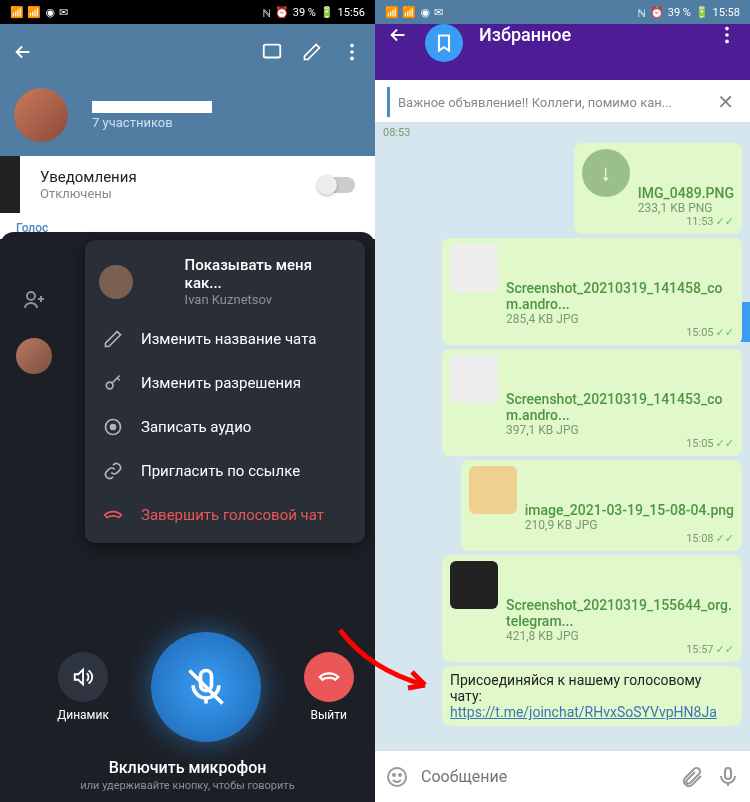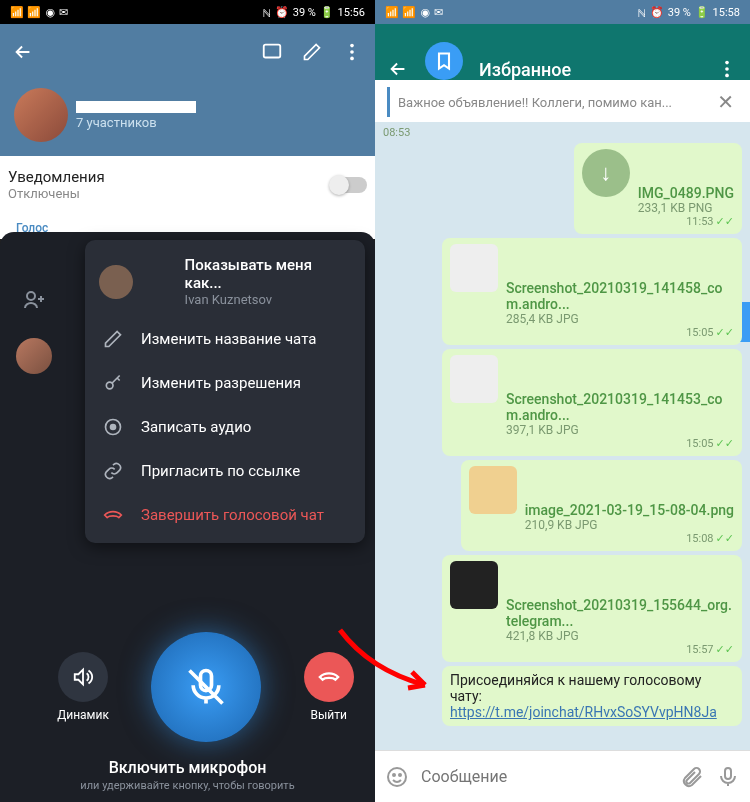--- a/index.html
+++ b/index.html
@@ -10,27 +10,27 @@
 
 
 .status { height:24px; background:#000; color:#fff; font-size:11px; display:flex; justify-content:space-between; align-items:center; padding:0 10px; }
 .phone.right .status { background:#517da2; }
 .status .sl, .status .sr { display:flex; gap:4px; align-items:center; }
 
 
 .hdr-l { background:#517da2; height:56px; display:flex; align-items:center; padding:0 12px; gap:18px; color:#fff; }
 .hdr-l .ico { width:22px; height:22px; display:flex; align-items:center; justify-content:center; }
 .spacer { flex:1; }
-.profile { background:#517da2; display:flex; align-items:center; padding:8px 14px 14px; gap:8px; }
+.profile { background:#517da2; display:flex; align-items:center; padding:8px 14px 14px; gap:24px; }
 .avatar-grp { width:54px; height:54px; border-radius:50%; background:linear-gradient(135deg,#c97a5a,#8b4a3a); }
 .pinfo { display:flex; flex-direction:column; gap:2px; }
 .pname { width:120px; height:12px; background:#fff; }
 .psub { color:#cbe0ee; font-size:13px; }
 
-.notif { background:#fff; padding:12px 8px; display:flex; align-items:center; justify-content:space-between; }
+.notif { background:#fff; padding:12px 20px; display:flex; align-items:center; justify-content:space-between;margin-left:20px; }
 .notif .nt { display:flex; flex-direction:column; }
 .notif .t1 { font-size:15px; color:#222; }
 .notif .t2 { font-size:13px; color:#888; }
 .toggle { width:36px; height:16px; background:#ccc; border-radius:8px; position:relative; }
 .toggle::after { content:''; position:absolute; width:20px; height:20px; background:#eee; border-radius:50%; top:-2px; left:-2px; box-shadow:0 1px 3px rgba(0,0,0,.3); }
 
 .voice-label { background:#fff; color:#4a8bc2; font-size:12px; font-weight:500; padding:8px 16px 4px; }
 
 
 .vc { position:absolute; top:232px; left:0; right:0; bottom:0; background:#1c1f26; border-radius:14px 14px 0 0; color:#fff; }
@@ -55,21 +55,21 @@
 .cbtn { display:flex; flex-direction:column; align-items:center; gap:6px; font-size:12px; }
 .cbtn .circ { width:50px; height:50px; border-radius:50%; background:#2f3540; display:flex; align-items:center; justify-content:center; font-size:20px; }
 .cbtn.hang .circ { background:#eb5757; }
 .micbig { width:110px; height:110px; border-radius:50%; background:radial-gradient(circle,#3a9df5 0%,#2576c4 70%); display:flex; align-items:center; justify-content:center; box-shadow:0 0 30px rgba(58,157,245,.5); }
 .micbig svg { width:44px; height:44px; }
 .micfoot { position:absolute; bottom:10px; left:0; right:0; text-align:center; }
 .mf1 { font-size:16px; font-weight:500; }
 .mf2 { font-size:11px; color:#8a919c; margin-top:2px; }
 
 
-.hdr-r { background:#0f766e; height:56px; display:flex; align-items:flex-end; padding:0 12px; gap:16px; color:#fff; }
+.hdr-r { background:#4c1d95; height:56px; display:flex; align-items:flex-start; padding:0 12px; gap:16px; color:#fff; }
 .saved-av { width:38px; height:38px; border-radius:50%; background:#3a9df5; display:flex; align-items:center; justify-content:center; }
 .title-r { font-size:18px; font-weight:500; flex:1; }
 .pinned { background:#fff; border-bottom:1px solid #ddd; padding:6px 12px; display:flex; align-items:center; gap:8px; }
 .pbar { width:3px; height:30px; background:#4a8bc2; }
 .ptxt { flex:1; display:flex; flex-direction:column; font-size:13px; }
 .pt1 { color:#4a8bc2; font-weight:500; }
 .pt2 { color:#888; white-space:nowrap; overflow:hidden; text-overflow:ellipsis; }
 .pclose { color:#888; font-size:20px; padding:4px; }
 
 .chat { position:absolute; top:122px; bottom:52px; left:0; right:0; overflow:hidden; background:#d6e6ee; padding:4px 8px; }

